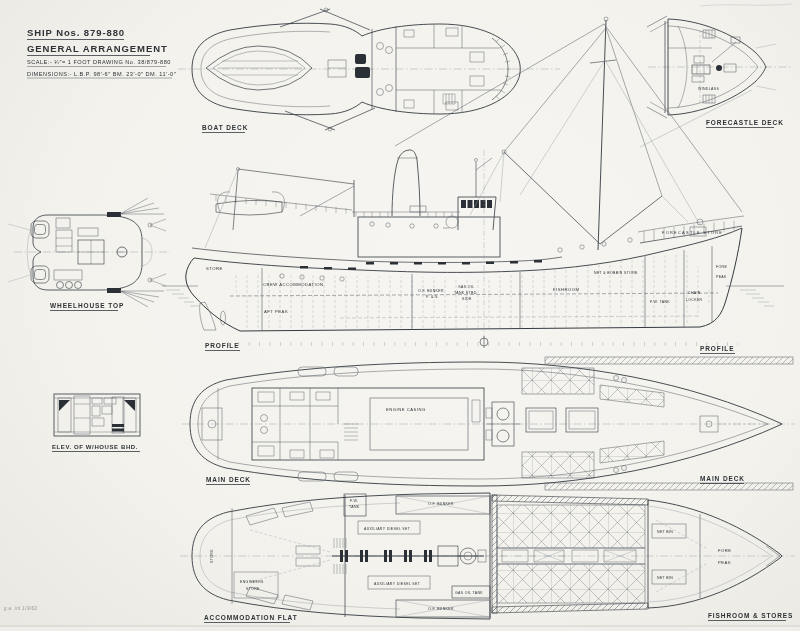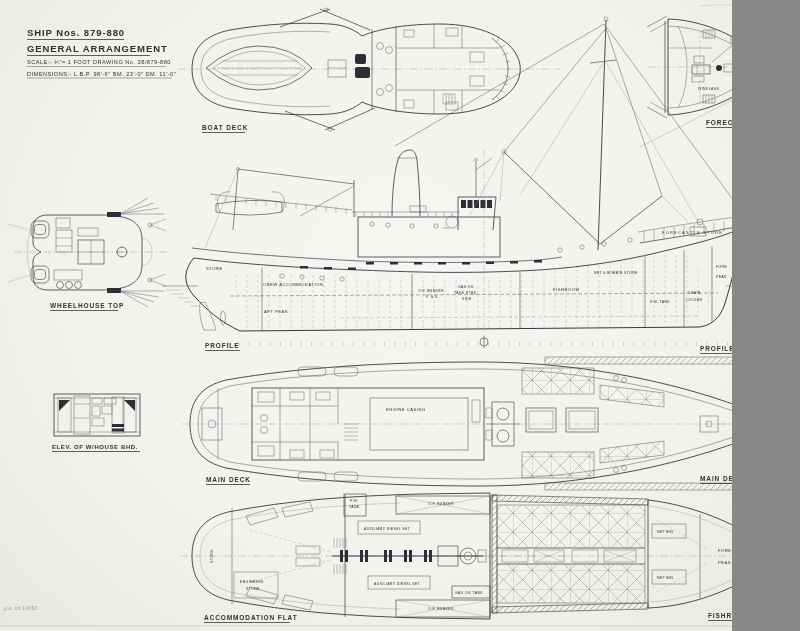--- a/index.html
+++ b/index.html
@@ -1,16 +1,16 @@
 <!DOCTYPE html>
 <html><head>
 <meta charset="utf-8">
 <style>
   html,body{margin:0;padding:0;background:#888;}
-  .sheet{position:relative;width:732px;height:631px;overflow:hidden;
+  .sheet{position:relative;width:800px;height:631px;overflow:hidden;
          background:radial-gradient(ellipse at 55% 42%, #f6f5f1 0%, #f3f2ed 60%, #e9e7e1 100%);
          font-family:"Liberation Sans", sans-serif;}
   svg{display:block}
   text{fill:#2e3237;}
   .t-big{font-size:9.5px;font-weight:bold;letter-spacing:0.9px;}
   .t-med{font-size:5.6px;letter-spacing:0.5px;}
   .t-view{font-size:6.5px;letter-spacing:0.9px;font-weight:bold;}
   .t-view-s{font-size:6px;letter-spacing:0.6px;font-weight:bold;}
   .t-ann{font-size:4.2px;letter-spacing:0.5px;}
   .t-ann-s{font-size:3.5px;letter-spacing:0.35px;}

